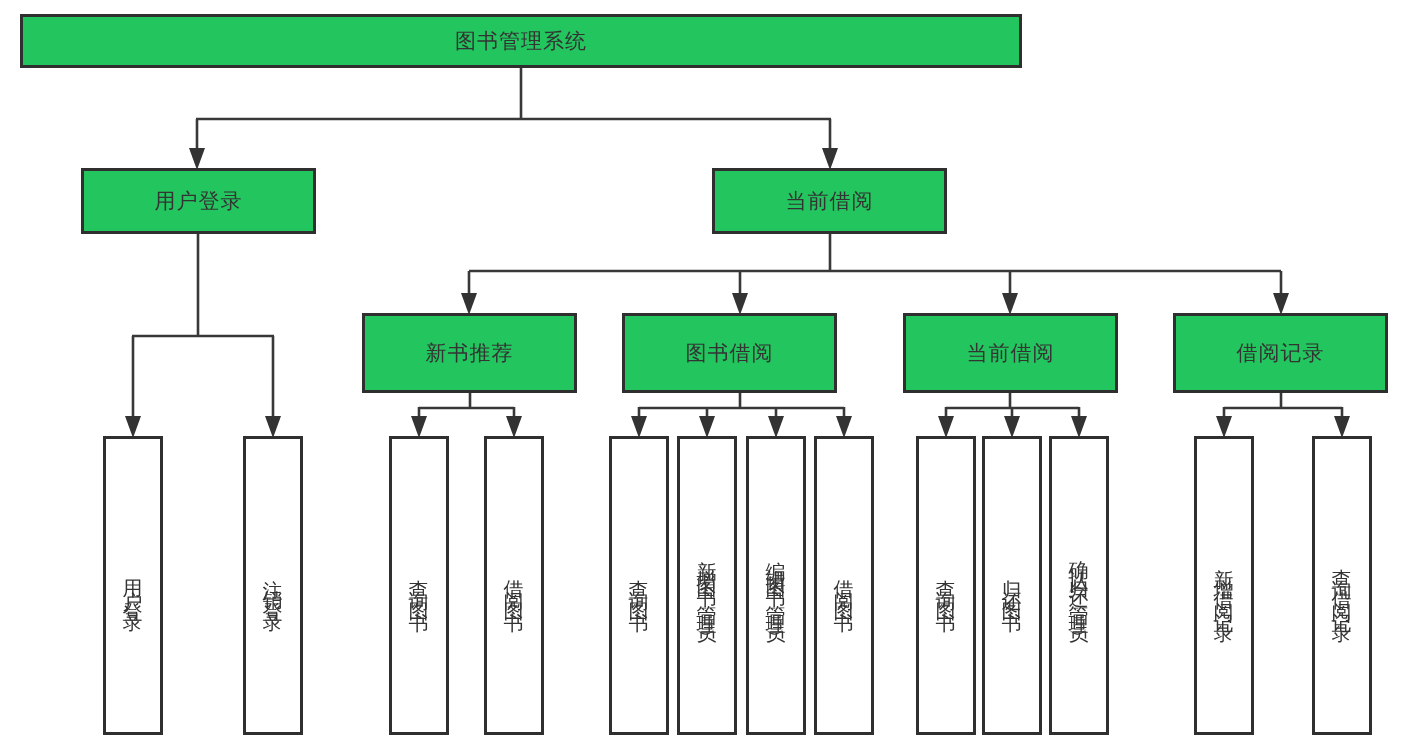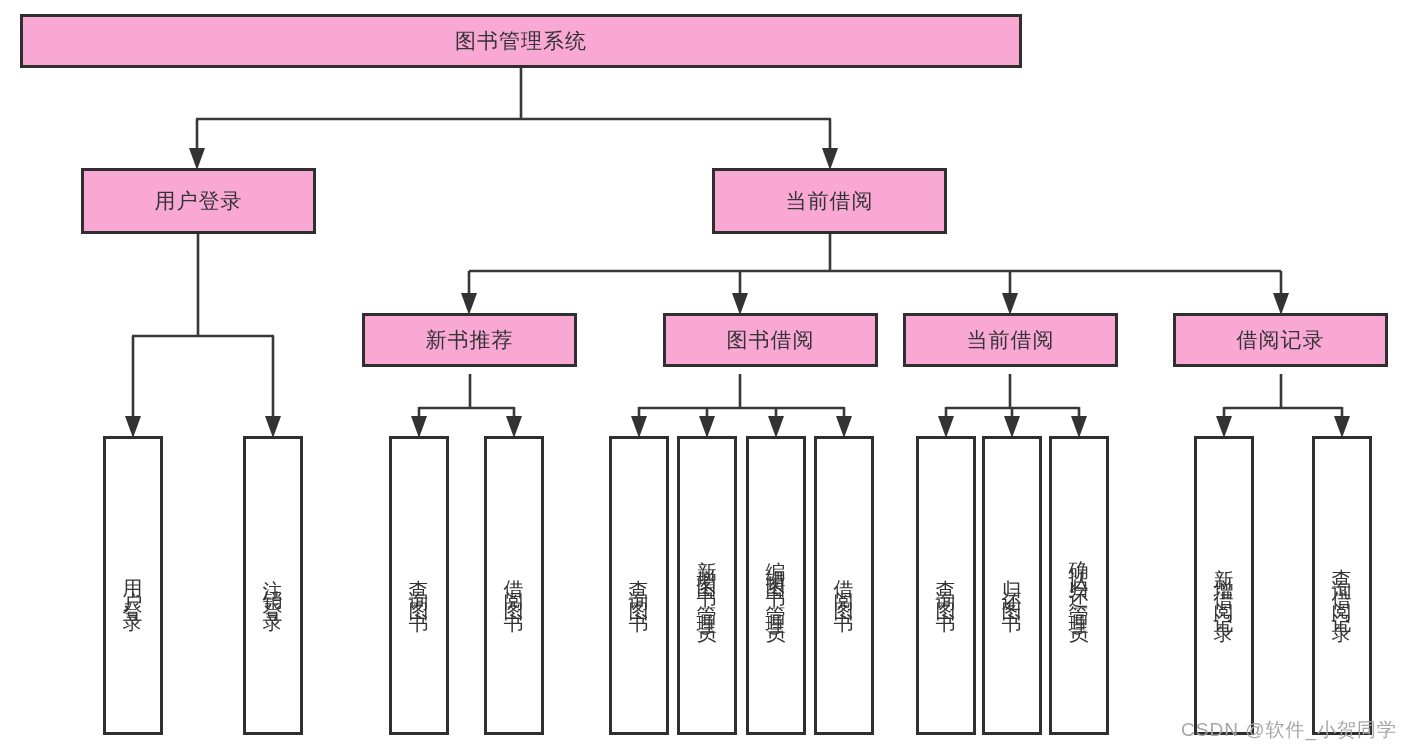--- a/index.html
+++ b/index.html
@@ -3,26 +3,26 @@
 <meta charset="utf-8">
 <style>
   html,body{margin:0;padding:0;background:#ffffff;}
   body{font-family:"Liberation Sans","DejaVu Sans",sans-serif;}
   .canvas{
     position:relative;width:1405px;height:747px;background:#ffffff;overflow:hidden;
   }
   .connectors{position:absolute;left:0;top:0;z-index:1;}
   .node{
     position:absolute;box-sizing:border-box;z-index:2;
-    border:3px solid #2f2f2f;background:#f9a8d4;
+    border:3px solid #2f2f2f;background:#22c55e;
     display:flex;align-items:center;justify-content:center;
     font-size:21px;color:#333333;letter-spacing:1px;white-space:nowrap;
   }
   .lvl2{top:168px;height:66px;width:235px;}
-  .lvl3{top:313px;height:54px;width:215px;}
+  .lvl3{top:313px;height:80px;width:215px;}
   .leaf{
     position:absolute;box-sizing:border-box;z-index:2;
     top:436px;height:299px;width:60px;
     border:3px solid #2f2f2f;background:#ffffff;
     display:flex;align-items:center;justify-content:center;
     writing-mode:vertical-rl;
     font-size:20px;color:#333333;letter-spacing:11px;line-height:1;
   }
   .leaf.tight{letter-spacing:9px;}
   .watermark{
@@ -73,21 +73,21 @@
       <polygon points="1334,416 1350,416 1342,438"></polygon>
     </g>
   </svg>
 
   <div class="node" style="left:20px;top:14px;width:1002px;height:54px;">图书管理系统</div>
 
   <div class="node lvl2" style="left:81px;">用户登录</div>
   <div class="node lvl2" style="left:712px;">当前借阅</div>
 
   <div class="node lvl3" style="left:362px;">新书推荐</div>
-  <div class="node lvl3" style="left:663px;">图书借阅</div>
+  <div class="node lvl3" style="left:622px;">图书借阅</div>
   <div class="node lvl3" style="left:1173px;">借阅记录</div>
   <div class="node lvl3" style="left:903px;">当前借阅</div>
 
   <div class="leaf" style="left:103px;">用户登录</div>
   <div class="leaf" style="left:243px;">注销登录</div>
 
   <div class="leaf" style="left:389px;">查询图书</div>
   <div class="leaf" style="left:484px;">借阅图书</div>
 
   <div class="leaf" style="left:609px;">查询图书</div>
@@ -95,15 +95,14 @@
   <div class="leaf tight" style="left:746px;">编辑图书（管理员）</div>
   <div class="leaf" style="left:814px;">借阅图书</div>
 
   <div class="leaf" style="left:916px;">查询图书</div>
   <div class="leaf" style="left:982px;">归还图书</div>
   <div class="leaf tight" style="left:1049px;">确认归还（管理员）</div>
 
   <div class="leaf" style="left:1194px;">新增借阅记录</div>
   <div class="leaf" style="left:1312px;">查询借阅记录</div>
 
-  <div class="watermark">CSDN @软件_小贺同学</div>
 
 </div>
 
 </body></html>

